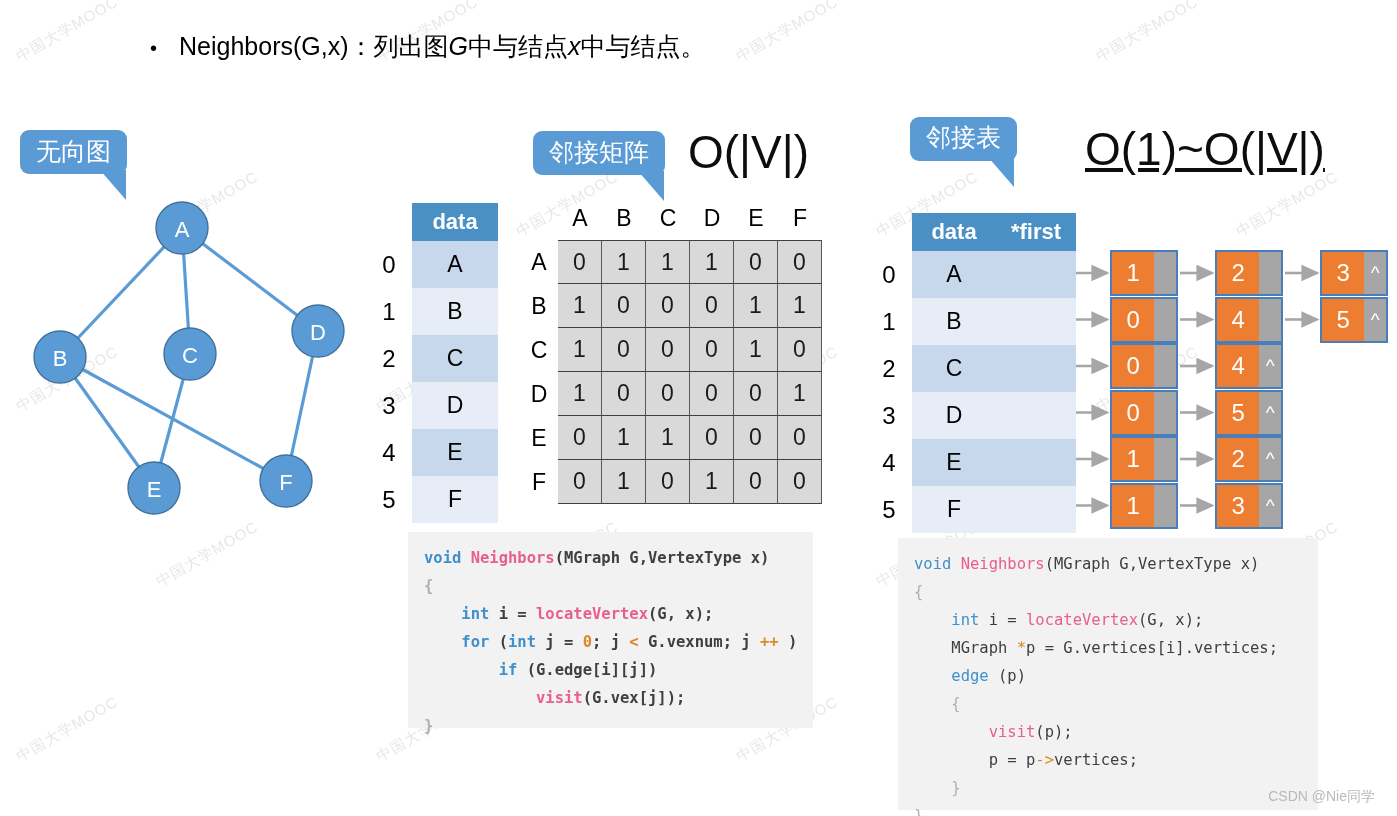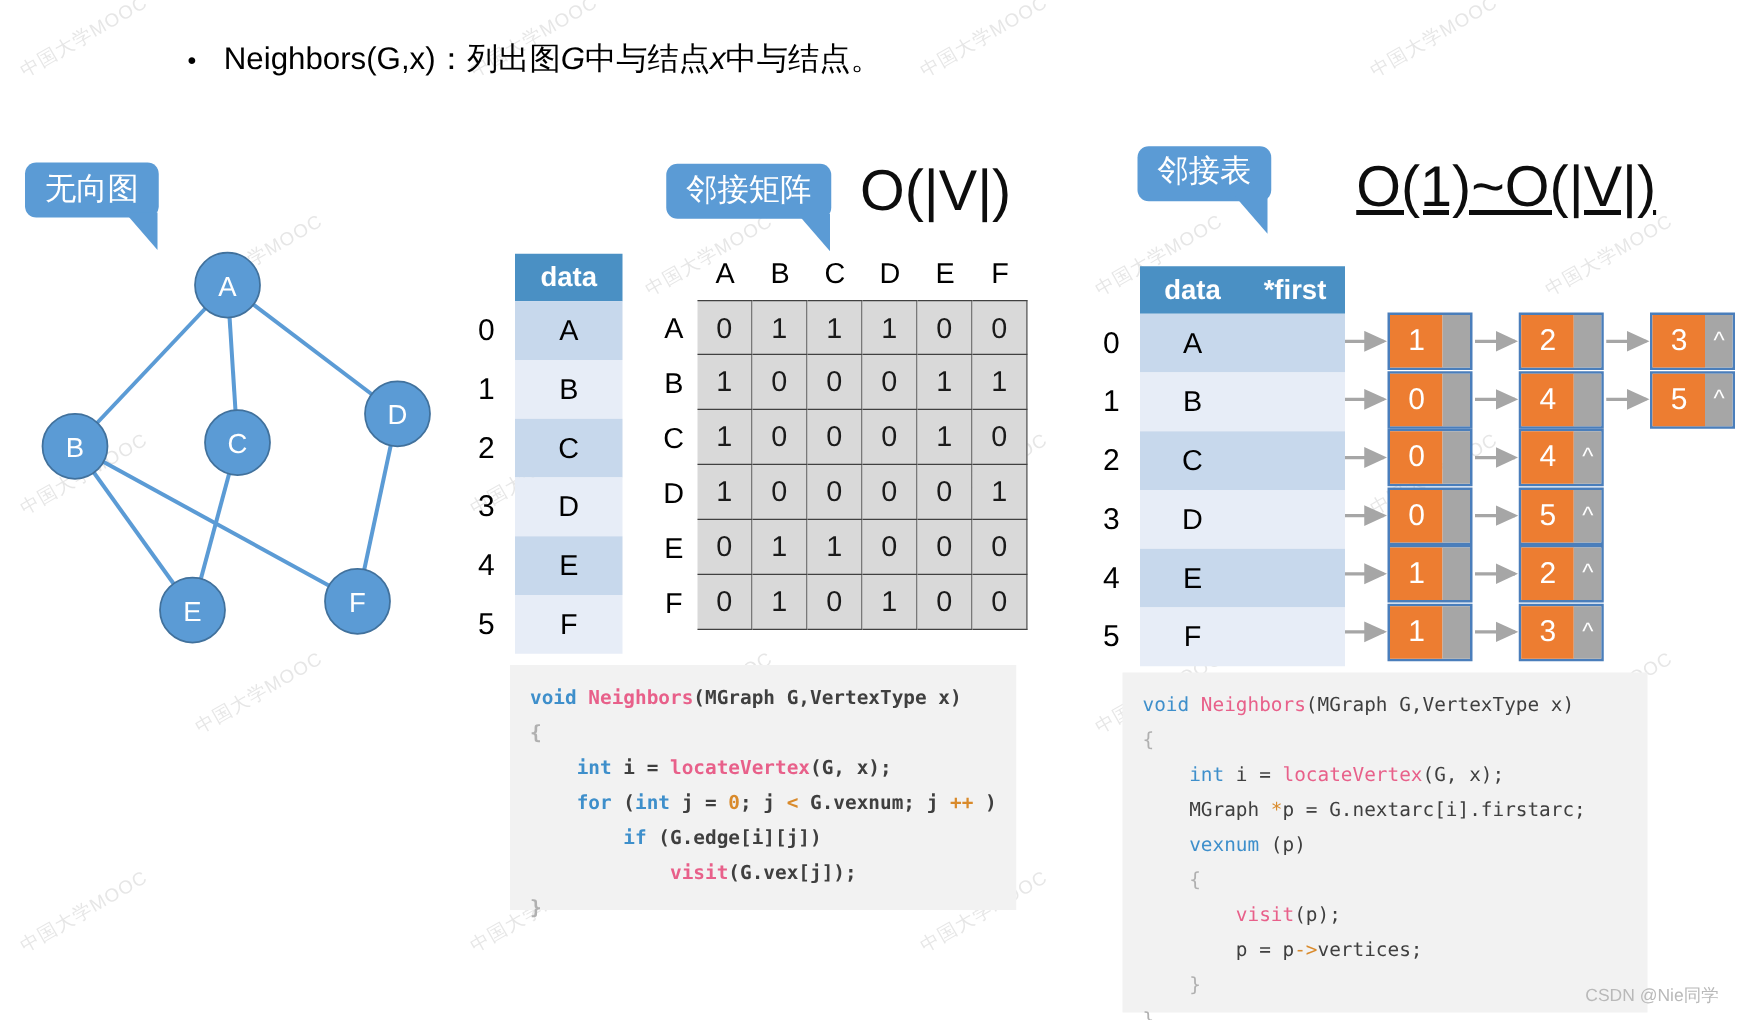--- a/index.html
+++ b/index.html
@@ -551,21 +551,21 @@
     </div>
     <div class="alnode" style="left: 105px; top: 232.5px;">
       <div class="val">3</div>
       <div class="ptr">^</div>
     </div>
   </div>
 
 <div class="codeblock" id="code-adjlist" style="left:898px; top:538px; width:420px; height:272px;"><span class="kw">void</span> <span class="fn">Neighbors</span><span>(MGraph G,VertexType x)</span>
 <span class="brc">{</span>
     <span class="kw">int</span><span> i = </span><span class="fn">locateVertex</span><span>(G, x);</span>
-    <span>MGraph </span><span class="op">*</span><span>p = G.nextarc[i].firstarc;</span>
-    <span class="kw">vexnum</span><span> (p)</span>
+    <span>MGraph </span><span class="op">*</span><span>p = G.vertices[i].vertices;</span>
+    <span class="kw">edge</span><span> (p)</span>
     <span class="brc">{</span>
         <span class="fn">visit</span><span>(p);</span>
         <span>p = p</span><span class="op">-&gt;</span><span>vertices;</span>
     <span class="brc">}</span>
 <span class="brc">}</span></div>
 
 <div id="csdn-watermark">CSDN @Nie同学</div>
 
 </body></html>

